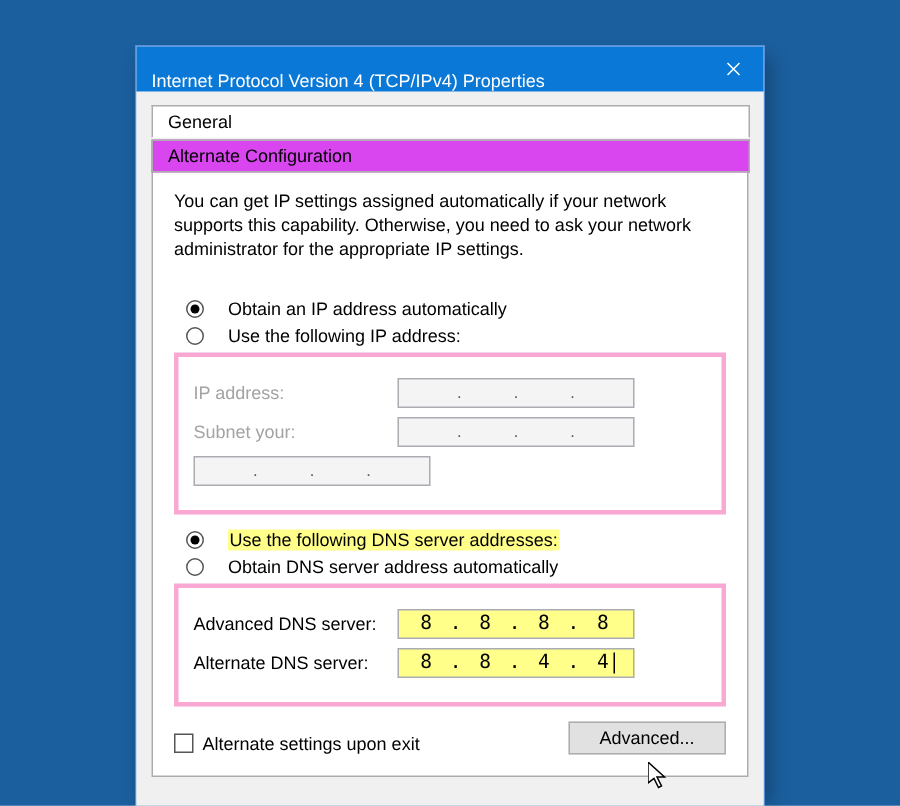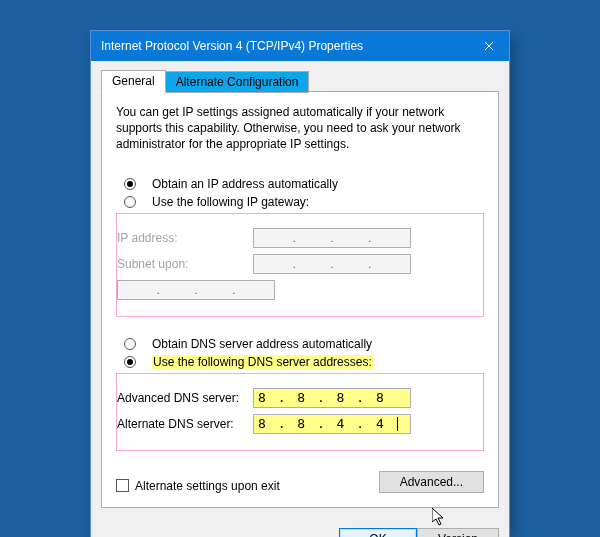--- a/index.html
+++ b/index.html
@@ -25,56 +25,57 @@
     width: 420px;
     background: #fff;
     border: 1px solid #5a8fd6;
     box-sizing: border-box;
   }
   .titlebar {
     background: #0a78d6;
     color: #fff;
     height: 30px;
     display: flex;
-    align-items: center;
+    align-items: flex-end;
     padding: 0 10px;
     font-size: 12px;
     position: relative;
   }
   .titlebar .title { flex: 1; }
   .close-btn {
     width: 40px; height: 30px;
     display: flex; align-items: center; justify-content: center;
     margin-right: -10px;
   }
   .close-btn svg { stroke: #fff; stroke-width: 1; }
   .body {
     background: #f0f0f0;
     padding: 9px 10px 10px 10px;
   }
   .tabs-row {
     display: flex;
     position: relative;
     z-index: 2;
+    flex-direction: column;
   }
   .tab {
     padding: 3px 10px;
     border: 1px solid #acacac;
     background: #f0f0f0;
     font-size: 12px;
     margin-right: -1px;
     position: relative;
   }
   .tab.active {
     background: #fff;
     border-bottom: 1px solid #fff;
     z-index: 3;
   }
   .tab.inactive {
-    background: #0ea5e9;
+    background: #d946ef;
     top: 1px;
   }
   .tab-panel {
     border: 1px solid #acacac;
     background: #fff;
     margin-top: -1px;
     padding: 12px 14px 14px 14px;
   }
   .intro { margin-bottom: 24px; line-height: 1.35; }
   .radio-row {
@@ -87,23 +88,23 @@
     border: 1px solid #555; border-radius: 50%;
     box-sizing: border-box;
     display: inline-flex; align-items: center; justify-content: center;
     background: #fff;
   }
   .radio.checked .dot {
     width: 6px; height: 6px; border-radius: 50%; background: #000;
   }
   .hl { background: #ffff8a; padding: 0 1px; }
   .group-box {
-    border: 1px solid #f9a8d4;
-    padding: 8px 10px 10px 0;
-    margin: 0 0 20px 0;
+    border: 3px solid #f9a8d4;
+    padding: 8px 10px 10px 10px;
+    margin: 0 0 10px 0;
   }
   .field-row {
     display: flex; align-items: center;
     margin: 6px 0;
   }
   .field-label {
     width: 136px;
     color: #000;
   }
   .field-label.disabled { color: #a3a3a3; }
@@ -118,21 +119,21 @@
   }
   .ip-box.disabled {
     background: #f4f4f4;
     color: #888;
   }
   .ip-box.hlinput {
     background: #ffff8a;
     font-family: Consolas, monospace;
     letter-spacing: 2px;
     font-size: 13px;
-    justify-content: flex-start;
+    justify-content: center;
     color: #000;
     position: relative;
   }
   .ip-box .dots {
     width: 100%;
     display: flex; justify-content: space-evenly;
     color: #555; font-size: 11px;
   }
   .caret {
     position: absolute; right: 12px; top: 2px; bottom: 2px;
@@ -202,64 +203,64 @@
       <div class="intro">You can get IP settings assigned automatically if your network supports this capability. Otherwise, you need to ask your network administrator for the appropriate IP settings.</div>
 
       <div class="radio-row">
         <span class="radio checked">
             <span class="dot"></span>
           </span>
         <span>Obtain an IP address automatically</span>
       </div>
       <div class="radio-row">
         <span class="radio"></span>
-        <span>Use the following IP gateway:</span>
+        <span>Use the following IP address:</span>
       </div>
 
       <div class="group-box">
         <div class="field-row">
           <span class="field-label disabled">IP address:</span>
           <div class="ip-box disabled">
               <span class="dots">
                 <span>.</span>
                 <span>.</span>
                 <span>.</span>
               </span>
             </div>
         </div>
         <div class="field-row">
-          <span class="field-label disabled">Subnet upon:</span>
+          <span class="field-label disabled">Subnet your:</span>
           <div class="ip-box disabled">
               <span class="dots">
                 <span>.</span>
                 <span>.</span>
                 <span>.</span>
               </span>
             </div>
         </div>
         <div class="field-row">
           <div class="ip-box disabled">
               <span class="dots">
                 <span>.</span>
                 <span>.</span>
                 <span>.</span>
               </span>
             </div>
         </div>
       </div>
 
-      <div class="radio-row">
-        <span class="radio"></span>
-        <span>Obtain DNS server address automatically</span>
-      </div>
       <div class="radio-row">
         <span class="radio checked">
             <span class="dot"></span>
           </span>
         <span class="hl">Use the following DNS server addresses:</span>
+      </div>
+      <div class="radio-row">
+        <span class="radio"></span>
+        <span>Obtain DNS server address automatically</span>
       </div>
 
       <div class="group-box">
         <div class="field-row">
           <span class="field-label">Advanced DNS server:</span>
           <div class="ip-box hlinput">
             <span>8 . 8 . 8 . 8</span>
           </div>
         </div>
         <div class="field-row">

